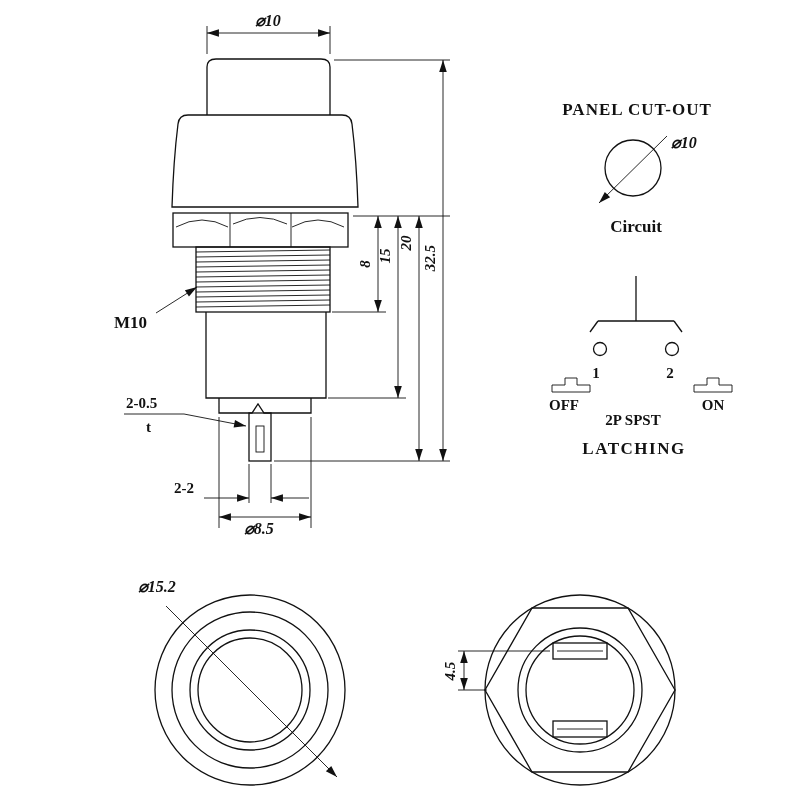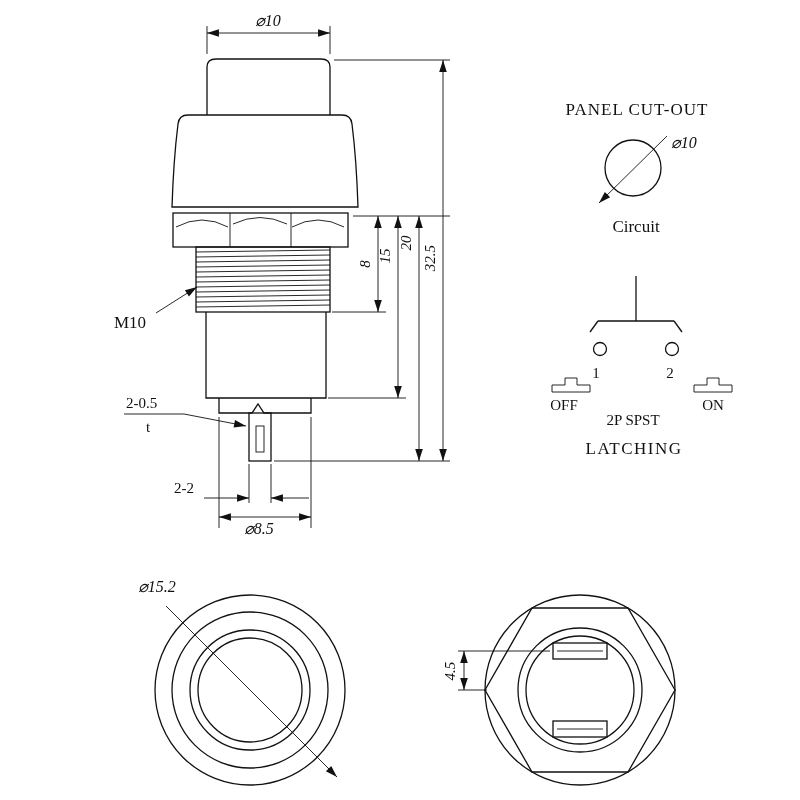--- a/index.html
+++ b/index.html
@@ -1,16 +1,16 @@
 <!DOCTYPE html>
 <html><head>
 <meta charset="utf-8">
 <style>
   html,body{margin:0;padding:0;background:#ffffff;}
-  .stage{width:800px;height:800px;background:#ffffff;position:relative;font-family:"Liberation Serif",serif;}
+  .stage{width:800px;height:800px;background:#ffffff;position:relative;font-family:"Liberation Serif",serif;font-weight:bold;}
   svg{display:block;}
   .obj{stroke:#111;stroke-width:1.3;fill:none;}
   .thin{stroke:#111;stroke-width:0.9;fill:none;}
   .dim{stroke:#111;stroke-width:0.9;fill:none;}
   text{fill:#111;font-family:"Liberation Serif",serif;}
   .lbl{font-size:17px;}
   .lbl-sm{font-size:15px;}
   .num{font-size:15px;font-style:italic;}
   .num-lg{font-size:16px;font-style:italic;}
   .spaced{letter-spacing:1px;}

